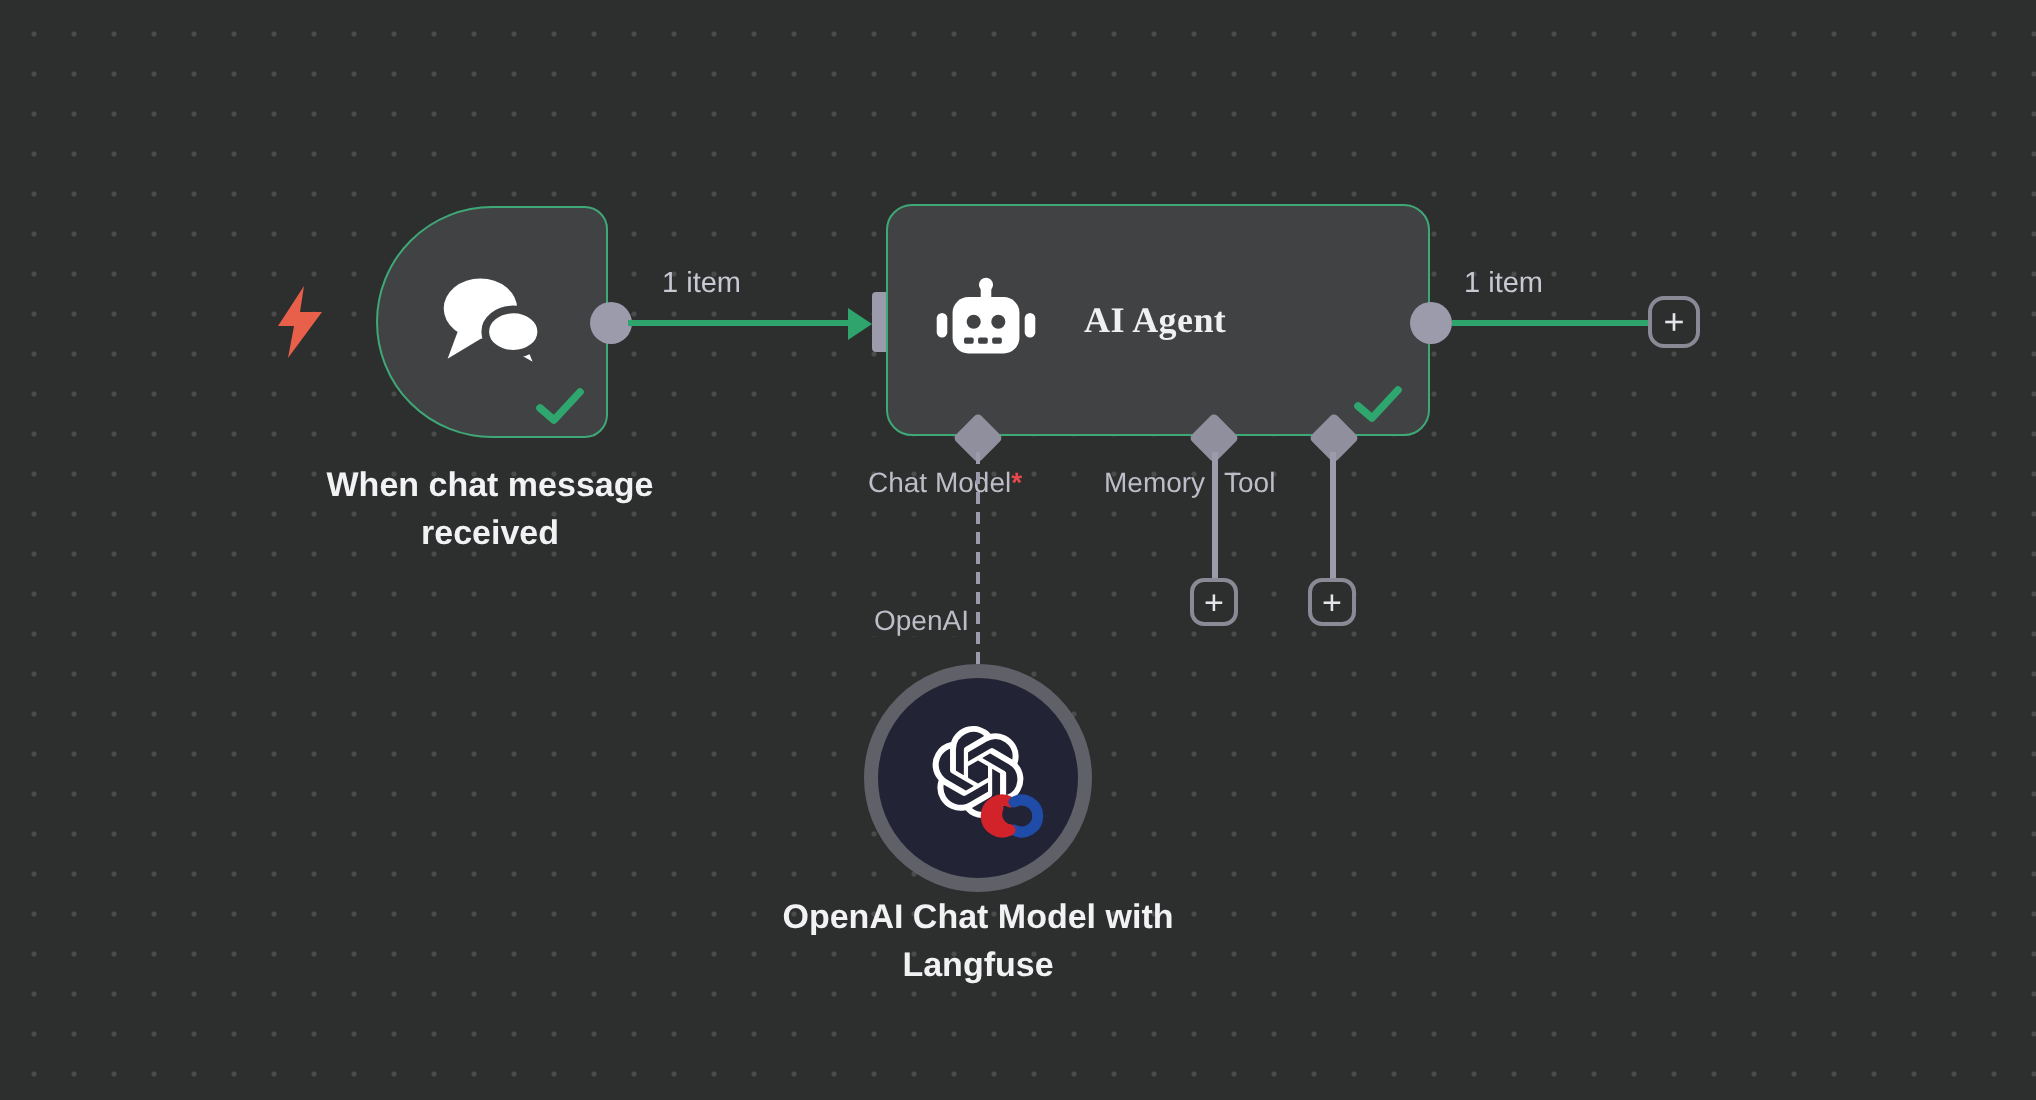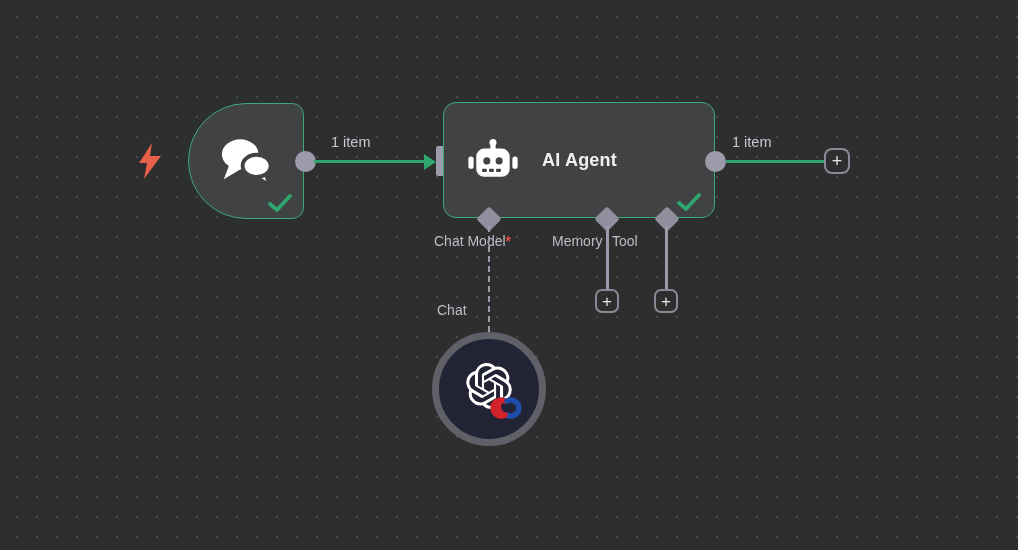--- a/index.html
+++ b/index.html
@@ -7,21 +7,21 @@
     position:relative;width:1018px;height:550px;overflow:hidden;
     background-color:#2d2e2e;
     background-image:radial-gradient(circle,#4b4b4c 1.1px,transparent 1.5px);
     background-size:20px 20px;background-position:7px 7px;
     font-family:"Liberation Sans",sans-serif;
     -webkit-font-smoothing:antialiased;
   }
   .abs{position:absolute;}
   
   .node{
-    position:absolute;background:#414244;border:1.6px solid #3fa877;box-sizing:border-box;
+    position:absolute;background:#414244;border:1.6px solid #3fa877;box-sizing:border-box;font-family:Liberation Serif, serif;
   }
   .trigger-node{left:188px;top:103px;width:116px;height:116px;border-radius:60px 12px 12px 60px;
     display:flex;align-items:center;justify-content:center;}
   .agent-node{left:443px;top:102px;width:272px;height:116px;border-radius:13px;
     display:flex;align-items:center;padding-left:22px;gap:22px;}
   .agent-title{color:#f0f0f2;font-size:18px;font-weight:700;letter-spacing:.2px;}
   .node-caption{
     position:absolute;text-align:center;color:#f2f2f4;font-weight:700;font-size:17px;line-height:1.42;
   }
   .check{position:absolute;}
@@ -66,20 +66,21 @@
       <g stroke="#414244" stroke-width="4" fill="#ffffff">
         <path d="M52 43 L56 53 L42 45 Z" stroke-width="3"></path>
         <ellipse cx="43" cy="34" rx="14.5" ry="11.5"></ellipse>
       </g>
     </svg>
     <svg class="check" style="right:11px;bottom:5px;" width="24" height="20" viewBox="0 0 24 20">
       <polyline points="2,11 9,17 22,3" fill="none" stroke="#2ea66d" stroke-width="3.8" stroke-linecap="round" stroke-linejoin="round"></polyline>
     </svg>
   </div>
   <div class="out-circle" style="left:295px;top:151px;"></div>
+  <div class="node-caption" style="left:145px;top:231px;width:200px;">When chat message received</div>
 
   <div class="conn" style="left:314px;top:160px;width:112px;"></div>
   <div class="conn-arrow" style="left:424px;top:153.5px;"></div>
   <div class="conn-label" style="left:331px;top:134px;">1 item</div>
   <div class="in-rect" style="left:436px;top:146px;"></div>
 
   <div class="node agent-node">
     <svg width="54" height="44" viewBox="0 0 60 50">
       <circle cx="30" cy="5" r="4" fill="#ffffff"></circle>
       <rect x="27" y="5" width="6" height="8" fill="#ffffff"></rect>
@@ -106,31 +107,32 @@
   <div class="port-label" style="left:434px;top:233px;"><span>Chat Model</span><span class="required">*</span></div>
   <div class="port-label" style="left:552px;top:233px;">Memory</div>
   <div class="port-label" style="left:612px;top:233px;">Tool</div>
 
   <div class="vline" style="left:606px;top:226px;height:63px;"></div>
   <div class="vline" style="left:665px;top:226px;height:63px;"></div>
   <div class="plus-btn" style="left:595px;top:289px;width:24px;height:24px;">+</div>
   <div class="plus-btn" style="left:654px;top:289px;width:24px;height:24px;">+</div>
 
   <div class="dline" style="left:488px;top:226px;height:116px;"></div>
-  <div class="port-label" style="left:434px;top:302px;"><span class="model-label-bg">Chat</span></div>
+  <div class="port-label" style="left:434px;top:302px;"><span class="model-label-bg">OpenAI</span></div>
   <div class="diamond" style="left:480px;top:337px;"></div>
 
   <div class="subnode">
     <svg width="46" height="46" viewBox="0 0 24 24" style="margin-top:-6px;">
       <path fill="#ffffff" d="M22.2819 9.8211a5.9847 5.9847 0 0 0-.5157-4.9108 6.0462 6.0462 0 0 0-6.5098-2.9A6.0651 6.0651 0 0 0 4.9807 4.1818a5.9847 5.9847 0 0 0-3.9977 2.9 6.0462 6.0462 0 0 0 .7427 7.0966 5.98 5.98 0 0 0 .511 4.9107 6.051 6.051 0 0 0 6.5146 2.9001A5.9847 5.9847 0 0 0 13.2599 24a6.0557 6.0557 0 0 0 5.7718-4.2058 5.9894 5.9894 0 0 0 3.9977-2.9001 6.0557 6.0557 0 0 0-.7475-7.073zm-9.022 12.6081a4.4755 4.4755 0 0 1-2.8764-1.0408l.1419-.0804 4.7783-2.7582a.7948.7948 0 0 0 .3927-.6813v-6.7369l2.02 1.1686a.071.071 0 0 1 .038.0615v5.5826a4.504 4.504 0 0 1-4.4945 4.4849zm-9.6607-4.1254a4.4708 4.4708 0 0 1-.5346-3.0137l.142.0852 4.783 2.7582a.7712.7712 0 0 0 .7806 0l5.8428-3.3685v2.3324a.0804.0804 0 0 1-.0332.0615L9.74 19.9502a4.4992 4.4992 0 0 1-6.1408-1.6464zM2.3408 7.8956a4.485 4.485 0 0 1 2.3655-1.9728V11.6a.7664.7664 0 0 0 .3879.6765l5.8144 3.3543-2.0201 1.1685a.0757.0757 0 0 1-.071 0l-4.8303-2.7865A4.504 4.504 0 0 1 2.3408 7.8956zm16.5963 3.8558L13.1038 8.364 15.1192 7.2a.0757.0757 0 0 1 .071 0l4.8303 2.7913a4.4944 4.4944 0 0 1-.6765 8.1042v-5.6772a.79.79 0 0 0-.407-.667zm2.0107-3.0231l-.142-.0852-4.7735-2.7818a.7759.7759 0 0 0-.7854 0L9.409 9.2297V6.8974a.0662.0662 0 0 1 .0284-.0615l4.8303-2.7866a4.4992 4.4992 0 0 1 6.6802 4.66zM8.3065 12.863l-2.02-1.1638a.0804.0804 0 0 1-.038-.0567V6.0742a4.4992 4.4992 0 0 1 7.3757-3.4537l-.142.0805L8.704 5.459a.7948.7948 0 0 0-.3927.6813zm1.0976-2.3654l2.602-1.4998 2.6069 1.4998v2.9994l-2.5974 1.4997-2.6067-1.4997z"></path>
     </svg>
     <svg class="lf-mark" width="36" height="26" viewBox="0 0 36 26">
       <path d="M17 6 A8 8 0 1 0 17 20" fill="none" stroke="#d2232a" stroke-width="5.5" stroke-linecap="round"></path>
       <path d="M19 6 A8 8 0 1 1 19 20" fill="none" stroke="#1e4ca8" stroke-width="5.5" stroke-linecap="round"></path>
       <path d="M17 20 A8 8 0 0 1 11 9" fill="none" stroke="#d2232a" stroke-width="5.5" stroke-linecap="round"></path>
     </svg>
   </div>
+  <div class="node-caption" style="left:389px;top:447px;width:200px;">OpenAI Chat Model with Langfuse</div>
 
   <div class="conn" style="left:726px;top:160px;width:98px;"></div>
   <div class="conn-label" style="left:732px;top:134px;">1 item</div>
   <div class="plus-btn" style="left:824px;top:148px;width:26px;height:26px;border-radius:8px;font-size:18px;">+</div>
 
 </div>
 
 </body></html>

